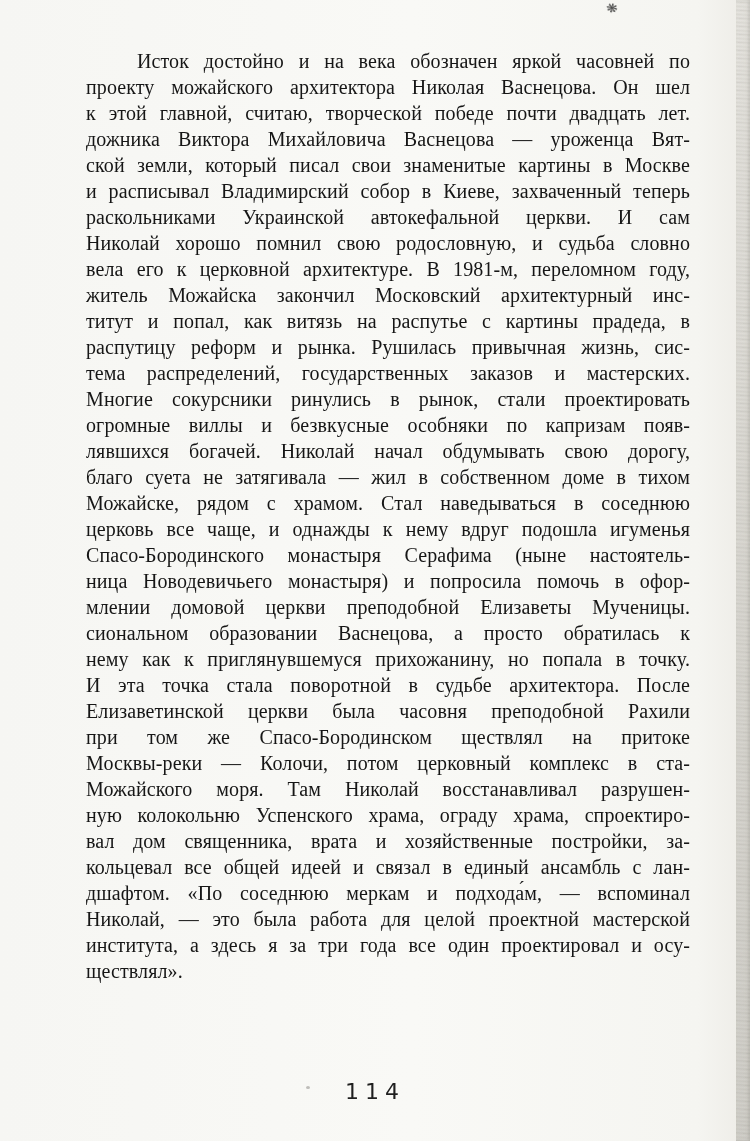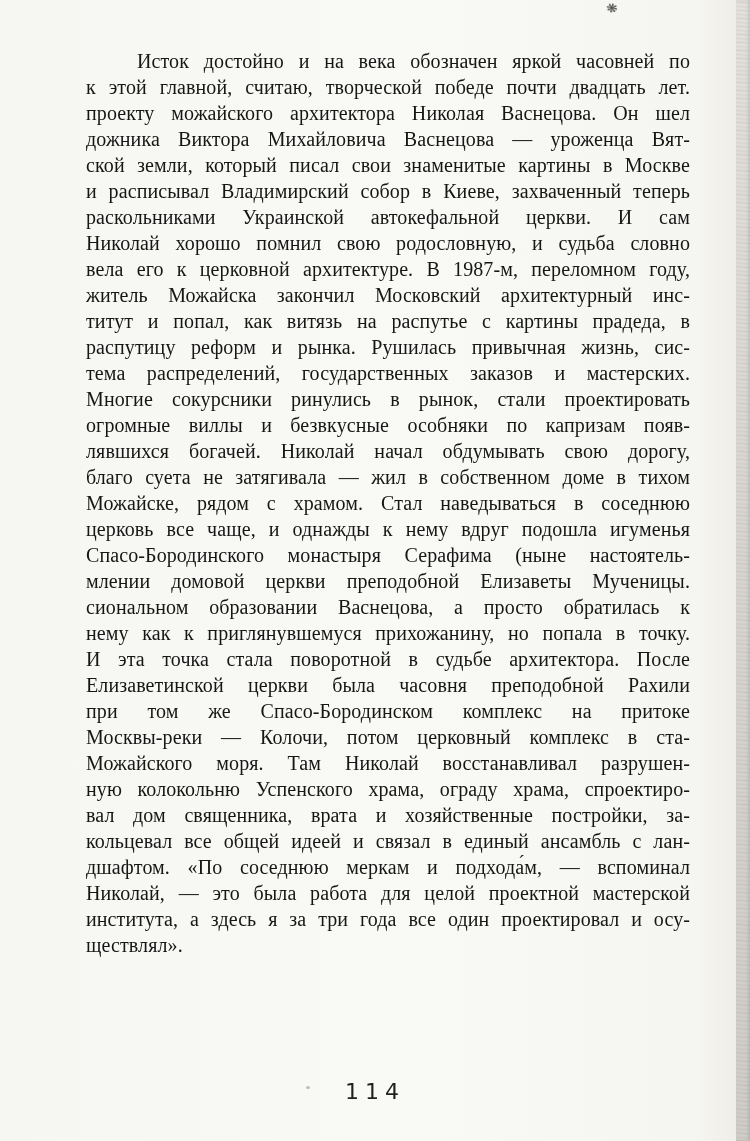--- a/index.html
+++ b/index.html
@@ -86,45 +86,46 @@
   }
 </style>
 </head>
 <body>
 
 <div class="scan">
   <span class="ink-smudge">❋</span>
   <div class="edge-strip"></div>
   <div class="text-block">
       <div class="line first">Исток достойно и на века обозначен яркой часовней по</div>
+      <div class="line">проекту можайского архитектора Николая Васнецова. Он шел</div>
       <div class="line">к этой главной, считаю, творческой победе почти двадцать лет.</div>
-      <div class="line">проекту можайского архитектора Николая Васнецова. Он шел</div>
       <div class="line">дожника Виктора Михайловича Васнецова — уроженца Вят-</div>
       <div class="line">ской земли, который писал свои знаменитые картины в Москве</div>
       <div class="line">и расписывал Владимирский собор в Киеве, захваченный теперь</div>
       <div class="line">раскольниками Украинской автокефальной церкви. И сам</div>
       <div class="line">Николай хорошо помнил свою родословную, и судьба словно</div>
-      <div class="line">вела его к церковной архитектуре. В 1987-м, переломном году,</div>
+      <div class="line">вела его к церковной архитектуре. В 1981-м, переломном году,</div>
       <div class="line">житель Можайска закончил Московский архитектурный инс-</div>
       <div class="line">титут и попал, как витязь на распутье с картины прадеда, в</div>
       <div class="line">распутицу реформ и рынка. Рушилась привычная жизнь, сис-</div>
       <div class="line">тема распределений, государственных заказов и мастерских.</div>
       <div class="line">Многие сокурсники ринулись в рынок, стали проектировать</div>
       <div class="line">огромные виллы и безвкусные особняки по капризам появ-</div>
       <div class="line">лявшихся богачей. Николай начал обдумывать свою дорогу,</div>
       <div class="line">благо суета не затягивала — жил в собственном доме в тихом</div>
       <div class="line">Можайске, рядом с храмом. Стал наведываться в соседнюю</div>
       <div class="line">церковь все чаще, и однажды к нему вдруг подошла игуменья</div>
       <div class="line">Спасо-Бородинского монастыря Серафима (ныне настоятель-</div>
+      <div class="line">ница Новодевичьего монастыря) и попросила помочь в офор-</div>
       <div class="line">млении домовой церкви преподобной Елизаветы Мученицы.</div>
       <div class="line">сиональном образовании Васнецова, а просто обратилась к</div>
       <div class="line">нему как к приглянувшемуся прихожанину, но попала в точку.</div>
       <div class="line">И эта точка стала поворотной в судьбе архитектора. После</div>
       <div class="line">Елизаветинской церкви была часовня преподобной Рахили</div>
-      <div class="line">при том же Спасо-Бородинском комплекс на притоке</div>
+      <div class="line">при том же Спасо-Бородинском ществлял на притоке</div>
       <div class="line">Москвы-реки — Колочи, потом церковный комплекс в ста-</div>
       <div class="line">Можайского моря. Там Николай восстанавливал разрушен-</div>
       <div class="line">ную колокольню Успенского храма, ограду храма, спроектиро-</div>
       <div class="line">вал дом священника, врата и хозяйственные постройки, за-</div>
       <div class="line">кольцевал все общей идеей и связал в единый ансамбль с лан-</div>
       <div class="line">дшафтом. «По соседнюю меркам и подхода́м, — вспоминал</div>
       <div class="line">Николай, — это была работа для целой проектной мастерской</div>
       <div class="line">института, а здесь я за три года все один проектировал и осу-</div>
       <div class="line last">ществлял».</div>
     </div>

